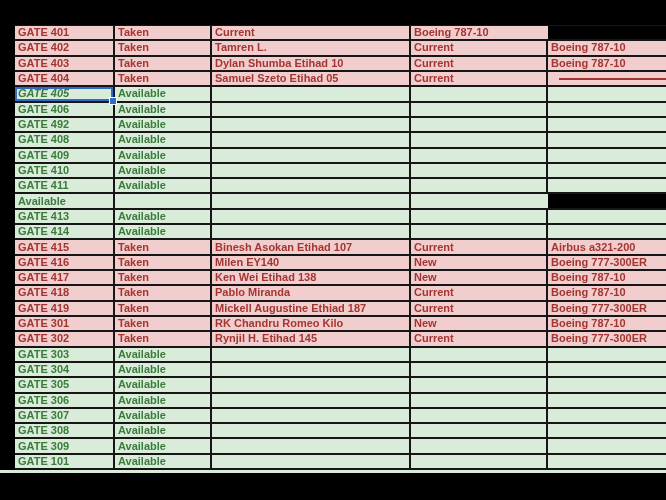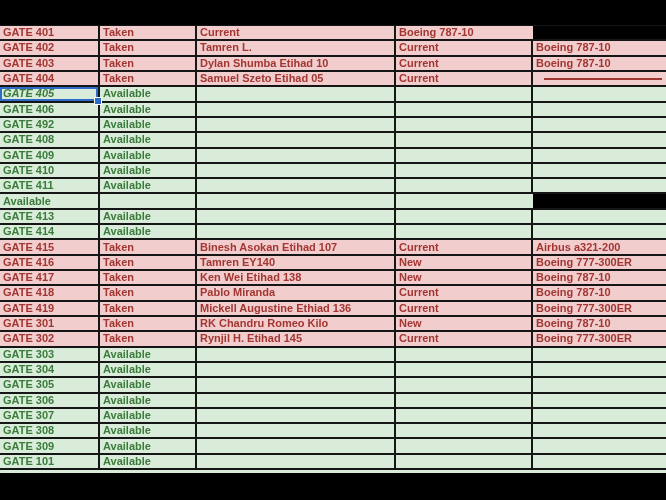--- a/index.html
+++ b/index.html
@@ -17,20 +17,21 @@
     position:absolute;left:0;top:25px;width:666px;height:448px;
     display:flex;flex-direction:column;
     background:#000;
   }
   .row{
     flex:1;
     display:grid;
     grid-template-columns:100px 97px 199px 137px 133px;
     border-bottom:2px solid #161616;
     min-height:0;
+    margin-left:15px;
   }
   .row:first-child{border-top:1px solid #161616;}
   .cell{
     position:relative;
     display:flex;align-items:center;
     padding-left:3px;
     font-size:11px;font-weight:bold;
     border-right:2px solid #161616;
     white-space:nowrap;overflow:visible;
     box-sizing:border-box;
@@ -317,21 +318,21 @@
         </div>
       </div>
       <div class="row taken">
         <div class="cell">
           <span>GATE 416</span>
         </div>
         <div class="cell">
           <span>Taken</span>
         </div>
         <div class="cell">
-          <span>Tamren EY140</span>
+          <span>Milen EY140</span>
         </div>
         <div class="cell">
           <span>New</span>
         </div>
         <div class="cell">
           <span>Boeing 777-300ER</span>
         </div>
       </div>
       <div class="row taken">
         <div class="cell">
@@ -368,21 +369,21 @@
         </div>
       </div>
       <div class="row taken">
         <div class="cell">
           <span>GATE 419</span>
         </div>
         <div class="cell">
           <span>Taken</span>
         </div>
         <div class="cell">
-          <span>Mickell Augustine Ethiad 136</span>
+          <span>Mickell Augustine Ethiad 187</span>
         </div>
         <div class="cell">
           <span>Current</span>
         </div>
         <div class="cell">
           <span>Boeing 777-300ER</span>
         </div>
       </div>
       <div class="row taken">
         <div class="cell">

